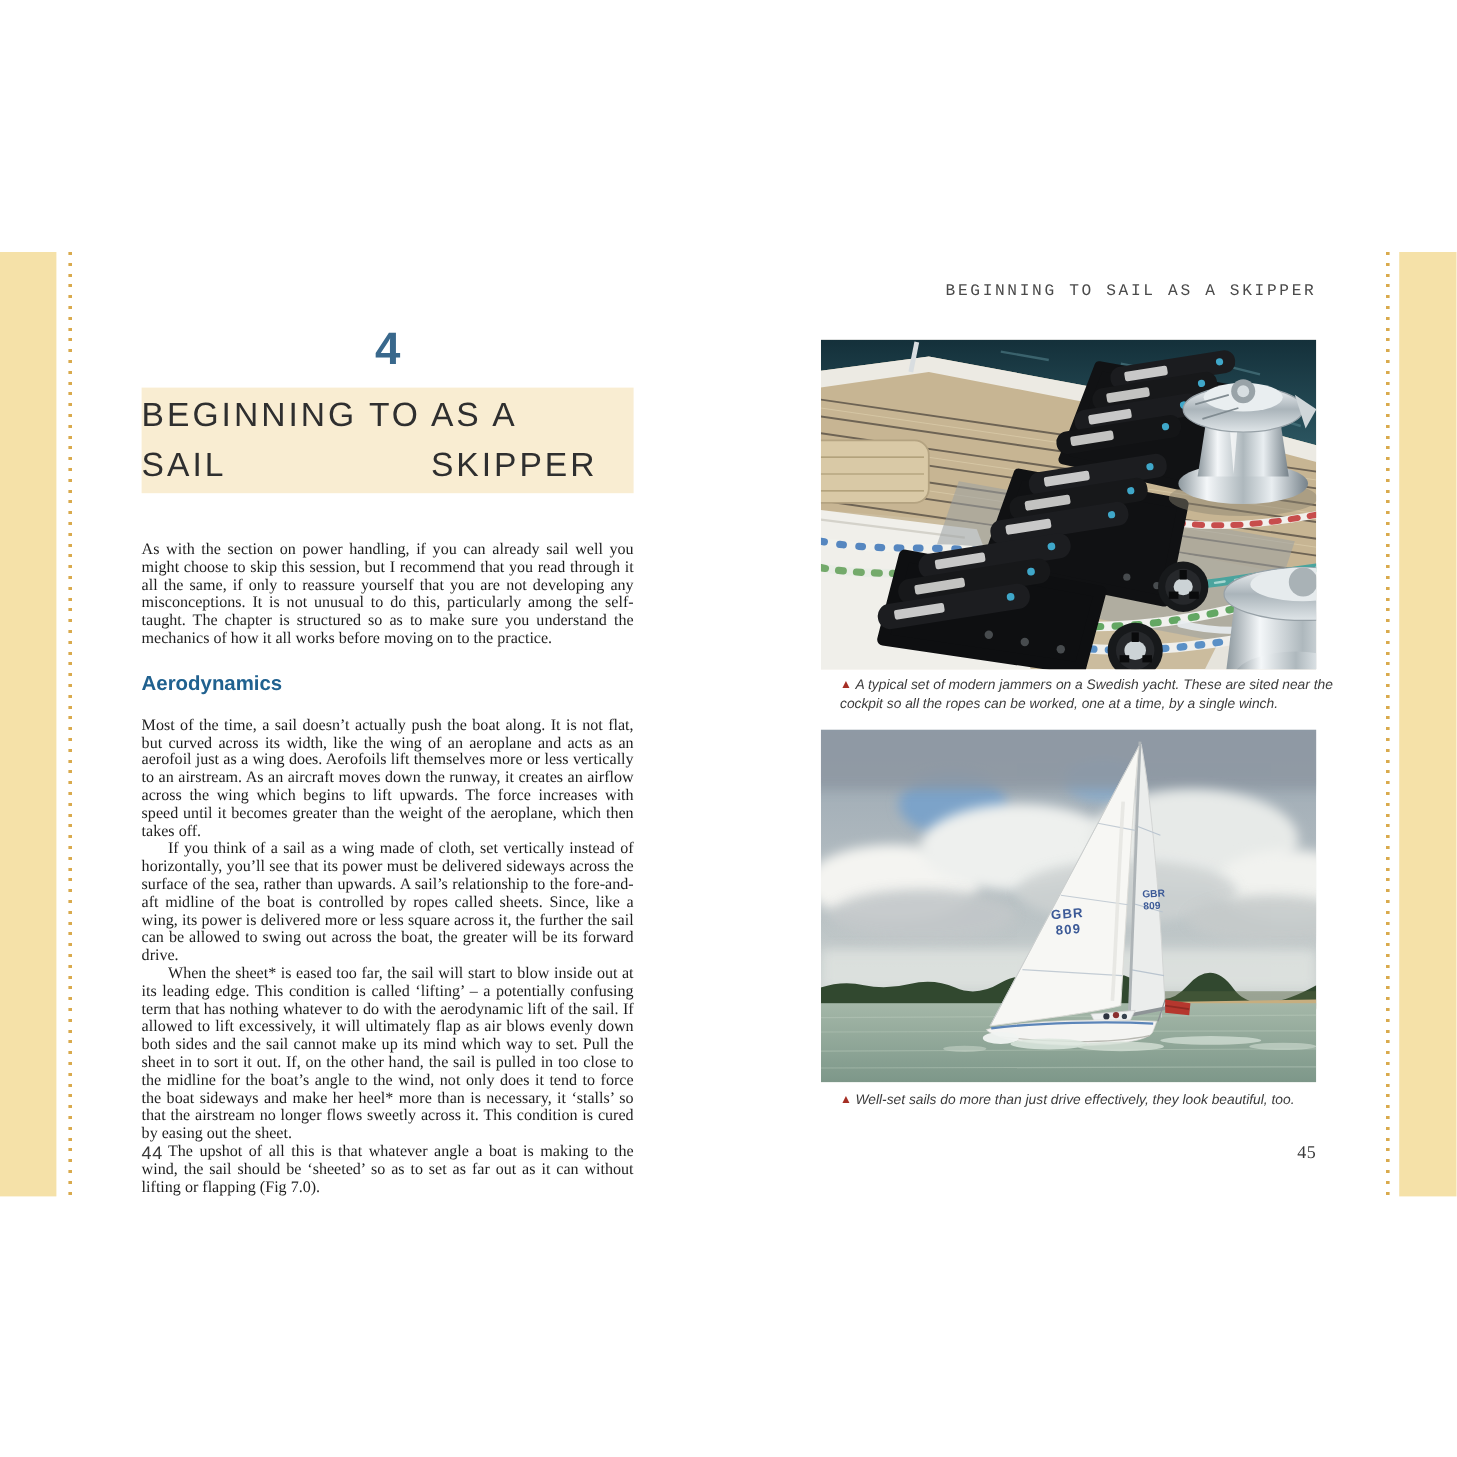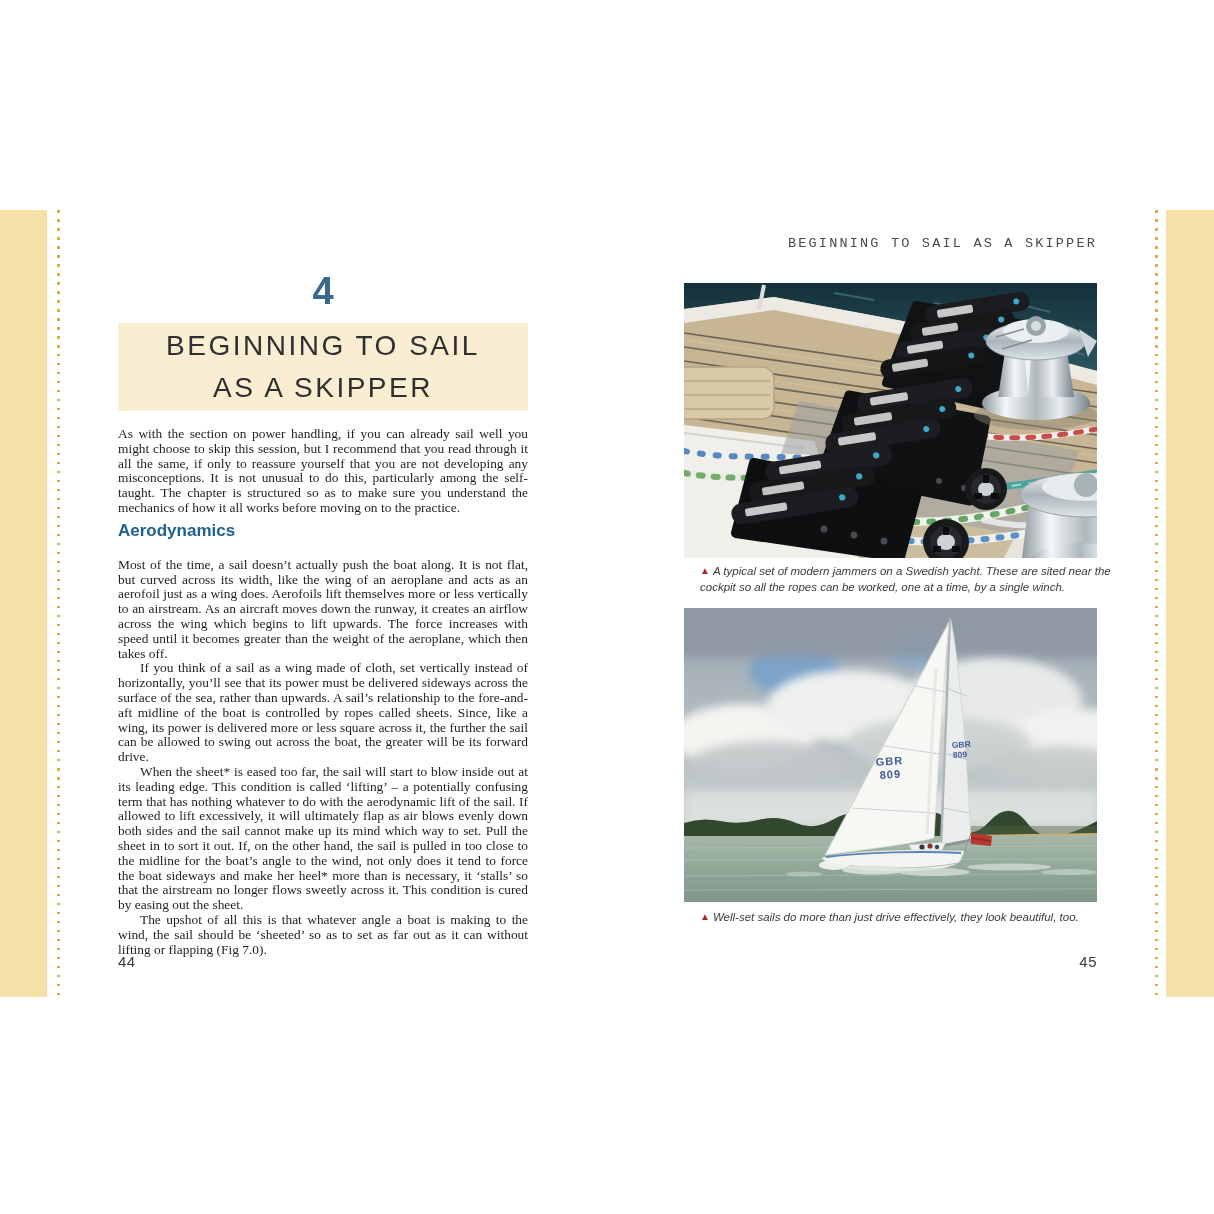--- a/index.html
+++ b/index.html
@@ -10,33 +10,33 @@
   .edge-band.left{left:0;}
   .edge-band.right{left:1166px;width:48px;}
   .edge-dots{position:absolute;top:210px;height:787px;width:3px;
              background-image:repeating-linear-gradient(to bottom,#d9aa4d 0 2.5px,transparent 2.5px 9px);}
   .edge-dots.left{left:57px;}
   .edge-dots.right{left:1155px;}
 
   
   .page-left{position:absolute;left:118px;top:210px;width:410px;}
   .chapter-num{margin-top:60px;text-align:center;font-size:38px;font-weight:700;color:#39688c;line-height:42px;}
-  .title-box{margin-top:11px;height:88px;background:#f9edd2;display:flex;flex-direction:column;
+  .title-box{margin-top:11px;height:88px;background:#f9edd2;display:flex;flex-direction:row;
              align-items:center;justify-content:center;}
   .title-line{font-size:28px;font-weight:400;letter-spacing:2.5px;color:#2f2f2f;line-height:42px;}
   .body-serif{font-family:"Liberation Serif",serif;font-size:13.4px;line-height:14.8px;color:#1e1e1e;
               text-align:justify;margin:0;}
-  .intro{margin-top:16px;}
+  .intro{margin-top:40px;}
   .section-heading{margin-top:29px;font-size:21px;font-weight:700;letter-spacing:1.2px;color:#a52e24;line-height:24px;}
-  .subsection-heading{margin-top:5px;font-size:17px;font-weight:700;color:#20618f;line-height:20px;}
+  .subsection-heading{margin-top:20px;font-size:17px;font-weight:700;color:#20618f;line-height:20px;}
   .bodytext{margin-top:5px;}
   .indent{text-indent:22px;}
   .pagenum{position:absolute;top:934px;font-size:15px;color:#3a3a3a;letter-spacing:0.5px;margin-top:19px;}
   .pagenum.pn-left{left:118px;}
-  .pagenum.pn-right{left:997px;width:100px;text-align:right;}
+  .pagenum.pn-right{left:997px;width:100px;text-align:right;font-family:Liberation Serif, serif;}
 
   
   .page-right{position:absolute;left:684px;top:210px;width:413px;height:787px;}
   .running-head{position:absolute;top:26px;right:0;font-size:13.5px;letter-spacing:2.2px;color:#4a4a4a;
                 white-space:nowrap;font-family:Liberation Mono, monospace;}
   .photo{position:absolute;left:0;width:413px;overflow:hidden;}
   .photo svg{display:block;}
   .photo1{top:73px;height:275px;}
   .photo2{top:398px;height:294px;}
   .caption{position:absolute;left:16px;width:413px;font-size:11.5px;font-style:italic;color:#3b3b3b;

